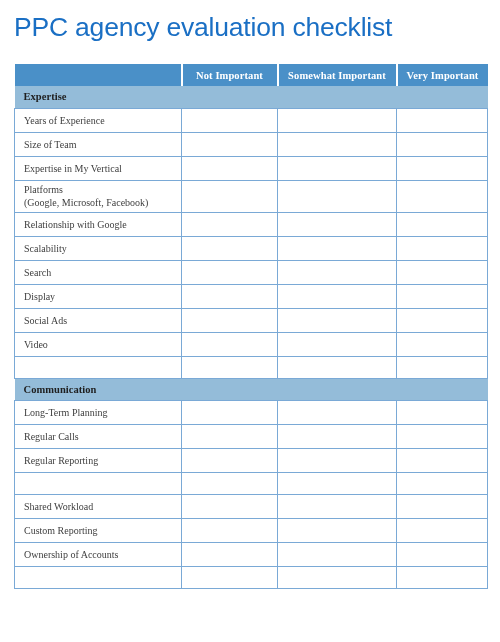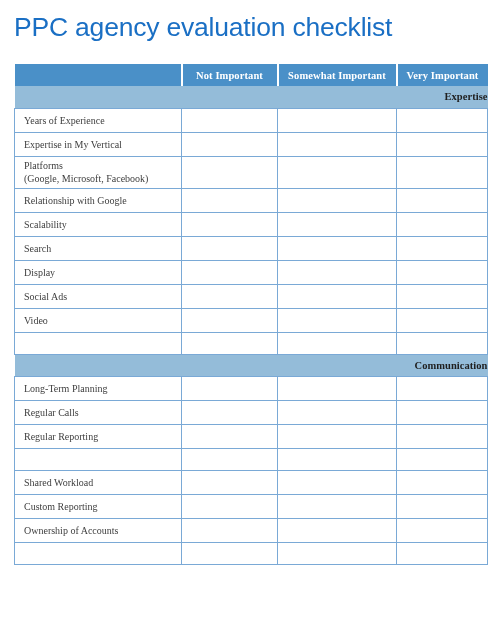--- a/index.html
+++ b/index.html
@@ -80,21 +80,20 @@
     border: 0;
     box-sizing: border-box;
   }
   tr.section td .sec-label {
     display: block;
     font-size: 10.5px;
     font-weight: 700;
     color: #1f1f1f;
     padding-left: 9px;
     letter-spacing: 0.05px;
-    text-align: right;
   }
 
   
   tr.item td {
     background: #ffffff;
     height: 24px;
     padding: 0;
     border: 1px solid #7aa9d6;
     box-sizing: border-box;
     vertical-align: middle;
@@ -150,20 +149,26 @@
               <span class="sec-label">Expertise</span>
             </td>
           </tr>
           <tr class="item">
             <td class="label-cell"><span>Years of Experience</span></td>
             <td></td>
             <td></td>
             <td></td>
           </tr>
           <tr class="item">
+            <td class="label-cell"><span>Size of Team</span></td>
+            <td></td>
+            <td></td>
+            <td></td>
+          </tr>
+          <tr class="item">
             <td class="label-cell"><span>Expertise in My Vertical</span></td>
             <td></td>
             <td></td>
             <td></td>
           </tr>
           <tr class="item two-line">
             <td class="label-cell"><span>Platforms</span><span class="line2">(Google, Microsoft, Facebook)</span></td>
             <td></td>
             <td></td>
             <td></td>

